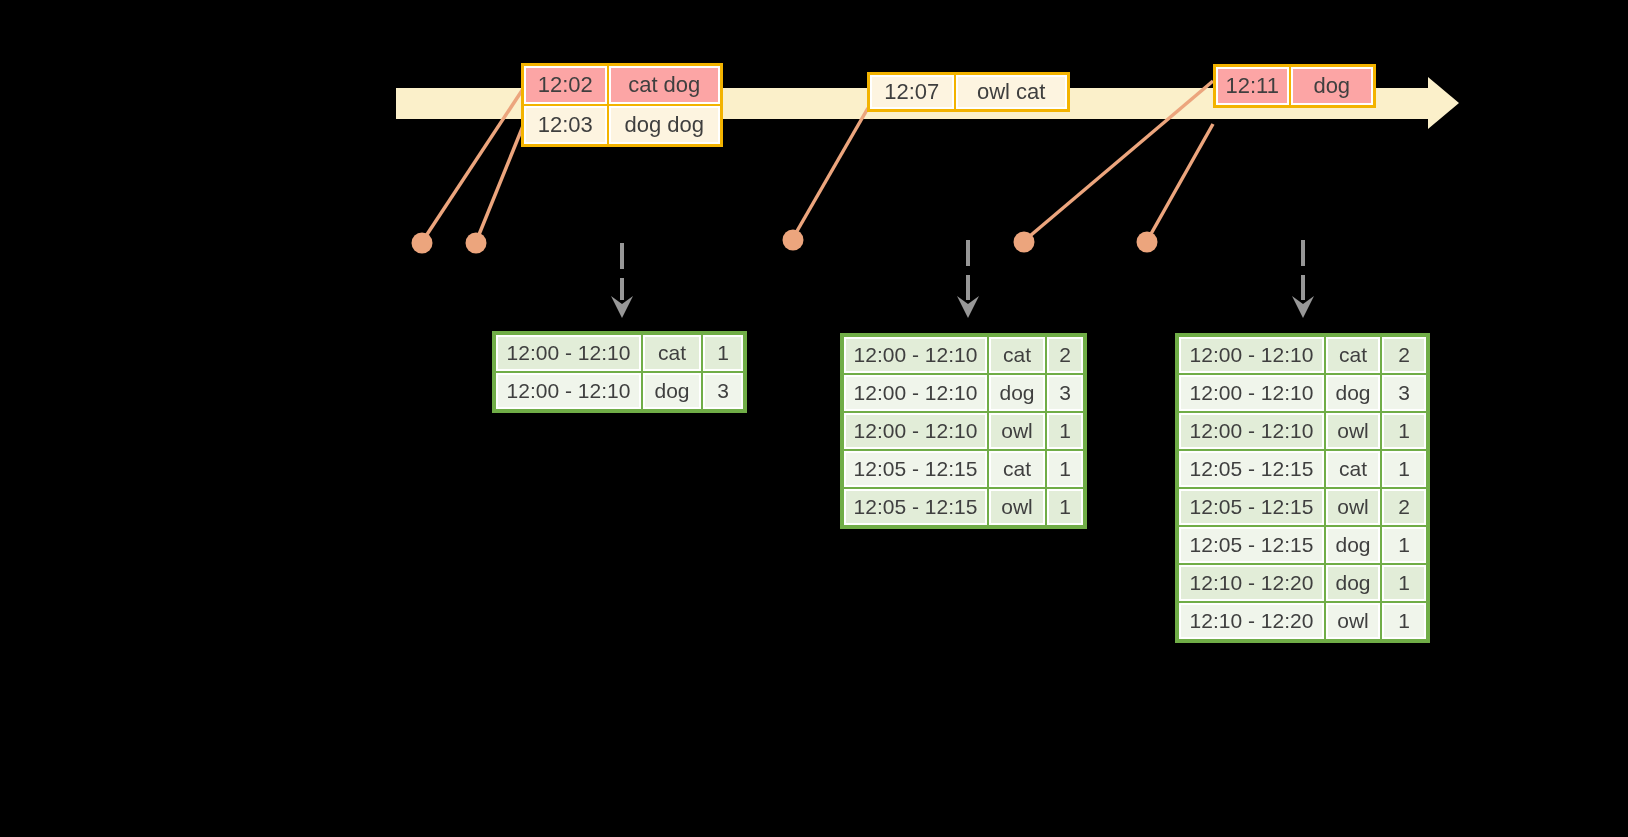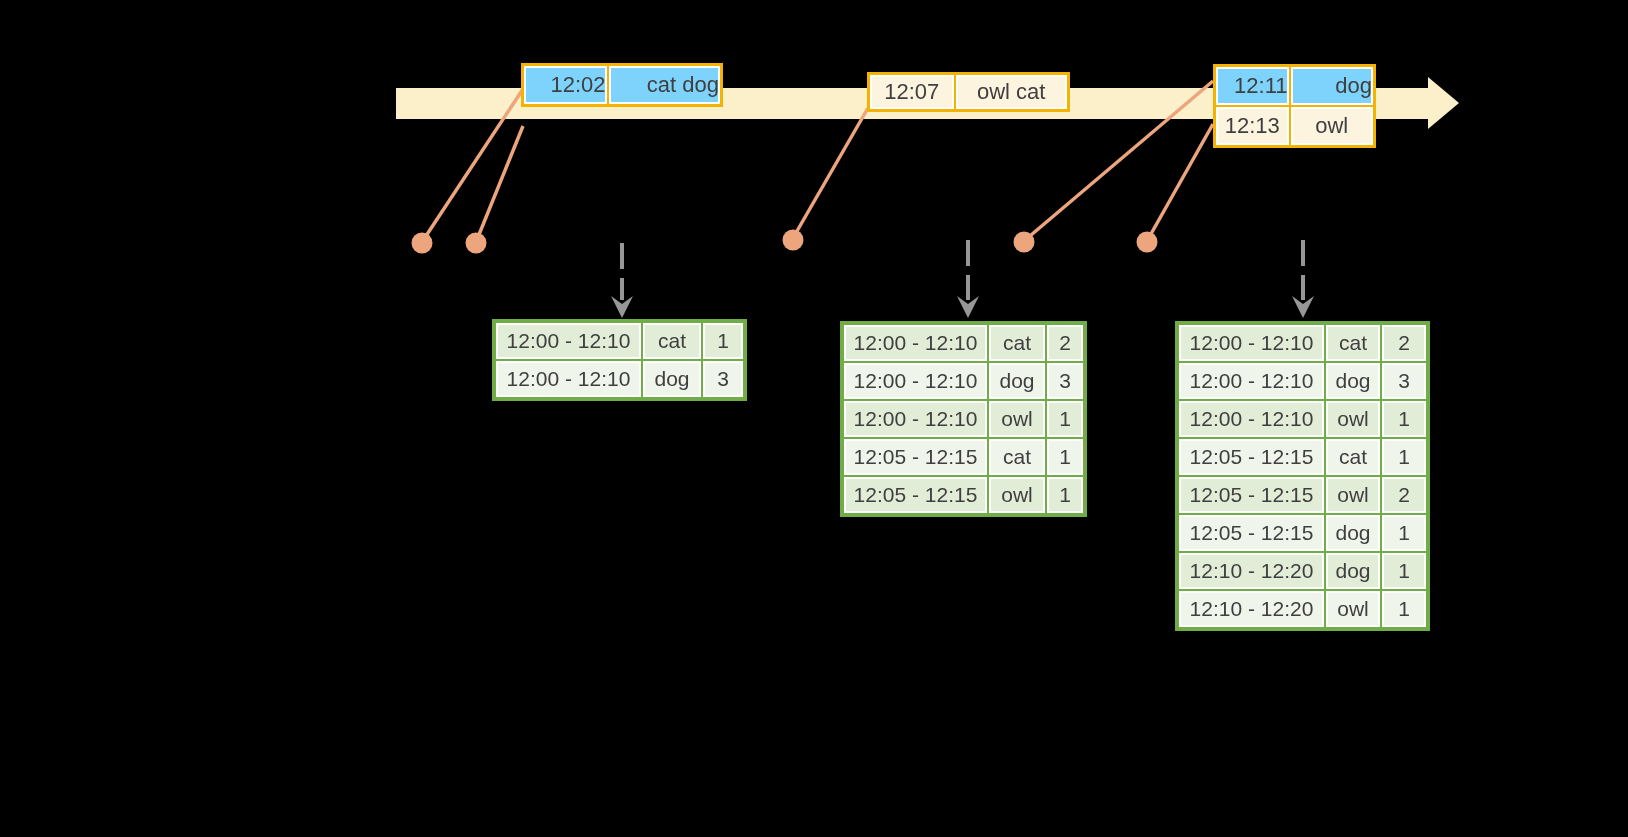--- a/index.html
+++ b/index.html
@@ -6,26 +6,26 @@
   .canvas{position:relative;width:1628px;height:837px;background:#000000;overflow:hidden;
           font-family:"Liberation Sans",sans-serif;}
   .abs{position:absolute;}
   svg.layer{position:absolute;left:0;top:0;}
 
   
   .etable table{border-collapse:collapse;table-layout:fixed;width:100%;border:3px solid #f3b300;}
   .etable td{border:2.5px solid #f3b300;box-shadow:inset 0 0 0 2px #ffffff;
              height:36px;text-align:center;vertical-align:middle;
              font-size:22px;color:#3f3f3f;overflow:hidden;white-space:nowrap;}
-  .etable tr.peach td{background:#7dd3fc;text-align:right;}
+  .etable tr.peach td{background:#fca5a5;}
   .etable tr.cream td{background:#fdf4e0;}
   .e2 td{height:32px;}
 
   
-  .rtable table{border-collapse:collapse;table-layout:fixed;width:100%;border:4px solid #70ad47;}
+  .rtable table{border-collapse:collapse;table-layout:fixed;width:100%;border:4px solid #70ad47;margin-top:12px;}
   .rtable td{border:2.5px solid #70ad47;box-shadow:inset 0 0 0 2px #ffffff;
              height:34px;text-align:center;vertical-align:middle;
              font-size:21px;color:#3f3f3f;overflow:hidden;white-space:nowrap;}
   .rtable tr.dark td{background:#e2edd8;}
   .rtable tr.light td{background:#f0f5eb;}
 </style>
 </head>
 <body>
 
 <div class="canvas">
@@ -73,20 +73,24 @@
     <table>
       <colgroup>
           <col style="width:85px">
           <col>
         </colgroup>
       <tbody>
           <tr class="peach">
         <td>12:02</td>
         <td>cat dog</td>
       </tr>
+      <tr class="cream">
+        <td>12:03</td>
+        <td>dog dog</td>
+      </tr>
     </tbody>
       </table>
   </div>
 
   <div class="abs etable e2" style="left:867px;top:72px;width:203px">
     <table>
       <colgroup>
           <col style="width:86px">
           <col>
         </colgroup>
@@ -103,24 +107,20 @@
     <table>
       <colgroup>
           <col style="width:75px">
           <col>
         </colgroup>
       <tbody>
           <tr class="peach">
         <td>12:11</td>
         <td>dog</td>
       </tr>
-      <tr class="cream">
-        <td>12:13</td>
-        <td>owl</td>
-      </tr>
     </tbody>
       </table>
   </div>
 
   <div class="abs rtable" style="left:492px;top:319px;width:255px">
     <table>
       <colgroup>
           <col style="width:148px">
           <col style="width:60px">
           <col>

